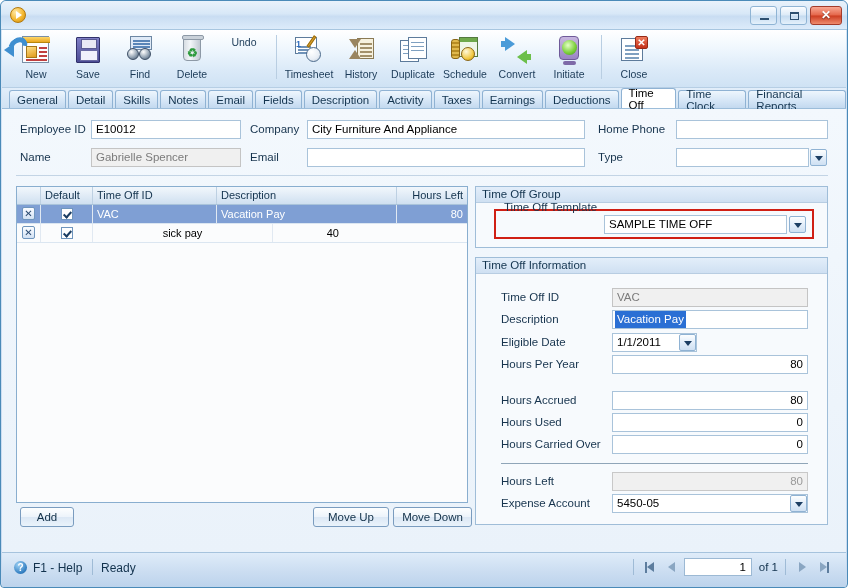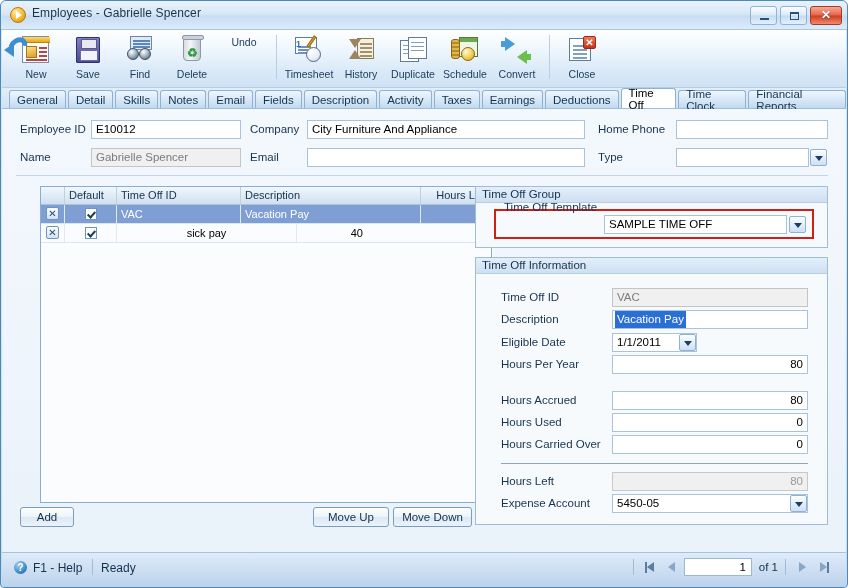--- a/index.html
+++ b/index.html
@@ -184,21 +184,21 @@
     background: linear-gradient(180deg,#fdfefe,#e3eefa 50%,#cfe0f2);
     border: 1px solid #8fb2d3; border-radius: 2px;
   }
   .caret { position:absolute; left: 4px; top: 6px; width:0;height:0;
      border-left:4px solid transparent; border-right:4px solid transparent; border-top:5px solid #1c3e63; }
   .sep-line { position:absolute; height:1px; background:#c3d4e5; }
 
   
   .gridwrap {
     position: absolute; left: 14px; top: 77px; width: 452px; height: 317px;
-    background: #fbfcfd; border: 1px solid #89aecf; margin-left: 24px;
+    background: #fbfcfd; border: 1px solid #89aecf;
   }
   .grid-header { display: flex; height: 18px;
     background: linear-gradient(180deg,#f2f7fc,#dde9f5 60%,#cfdff0);
     border-bottom: 1px solid #a9c3da; }
   .gh { font-size: 11px; color: #12324d; line-height: 17px; padding: 0 4px;
         border-right: 1px solid #bdd0e2; overflow: hidden; white-space: nowrap; }
   .grid-row { display: flex; height: 19px; border-bottom: 1px solid #dbe6f1; }
   .grid-row.sel { background: #7f9fd4; color: #fff; }
   .gc { font-size: 11px; line-height: 18px; padding: 0 4px;
         border-right: 1px solid #e1e9f2; overflow: hidden; white-space: nowrap; }
@@ -254,21 +254,20 @@
   .bar-v { width:2px; height:11px; background:#5d7d9e; }
   .of-text { font-size: 11.5px; color:#12324d; padding: 0 5px; }
 </style>
 </head>
 <body>
 
 <div id="app">
 
   <div class="titlebar">
     <div class="title-icon"></div>
-    <div class="title-text">Employees - Gabrielle Spencer</div>
     <div class="winbtns">
       <div class="winbtn">
           <span class="gl-min"></span>
         </div>
       <div class="winbtn">
           <span class="gl-max"></span>
         </div>
       <div class="winbtn close">
           <span class="gl-close">✕</span>
         </div>
@@ -380,20 +379,28 @@
       <div class="tb-label">Schedule</div>
     </div>
     <div class="tb-item">
       <div class="ico ic-cv">
         <div class="a1"></div>
           <div class="a1b"></div>
           <div class="a2"></div>
           <div class="a2b"></div>
       </div>
       <div class="tb-label">Convert</div>
+    </div>
+    <div class="tb-item">
+      <div class="ico ic-ini">
+        <div class="box"></div>
+          <div class="lamp"></div>
+          <div class="base"></div>
+      </div>
+      <div class="tb-label">Initiate</div>
     </div>
 
     <div class="tb-sep"></div>
 
     <div class="tb-item">
       <div class="ico ic-cl">
         <div class="pg">
             <i style="top:6px"></i>
             <i style="top:10px"></i>
             <i style="top:14px"></i>

